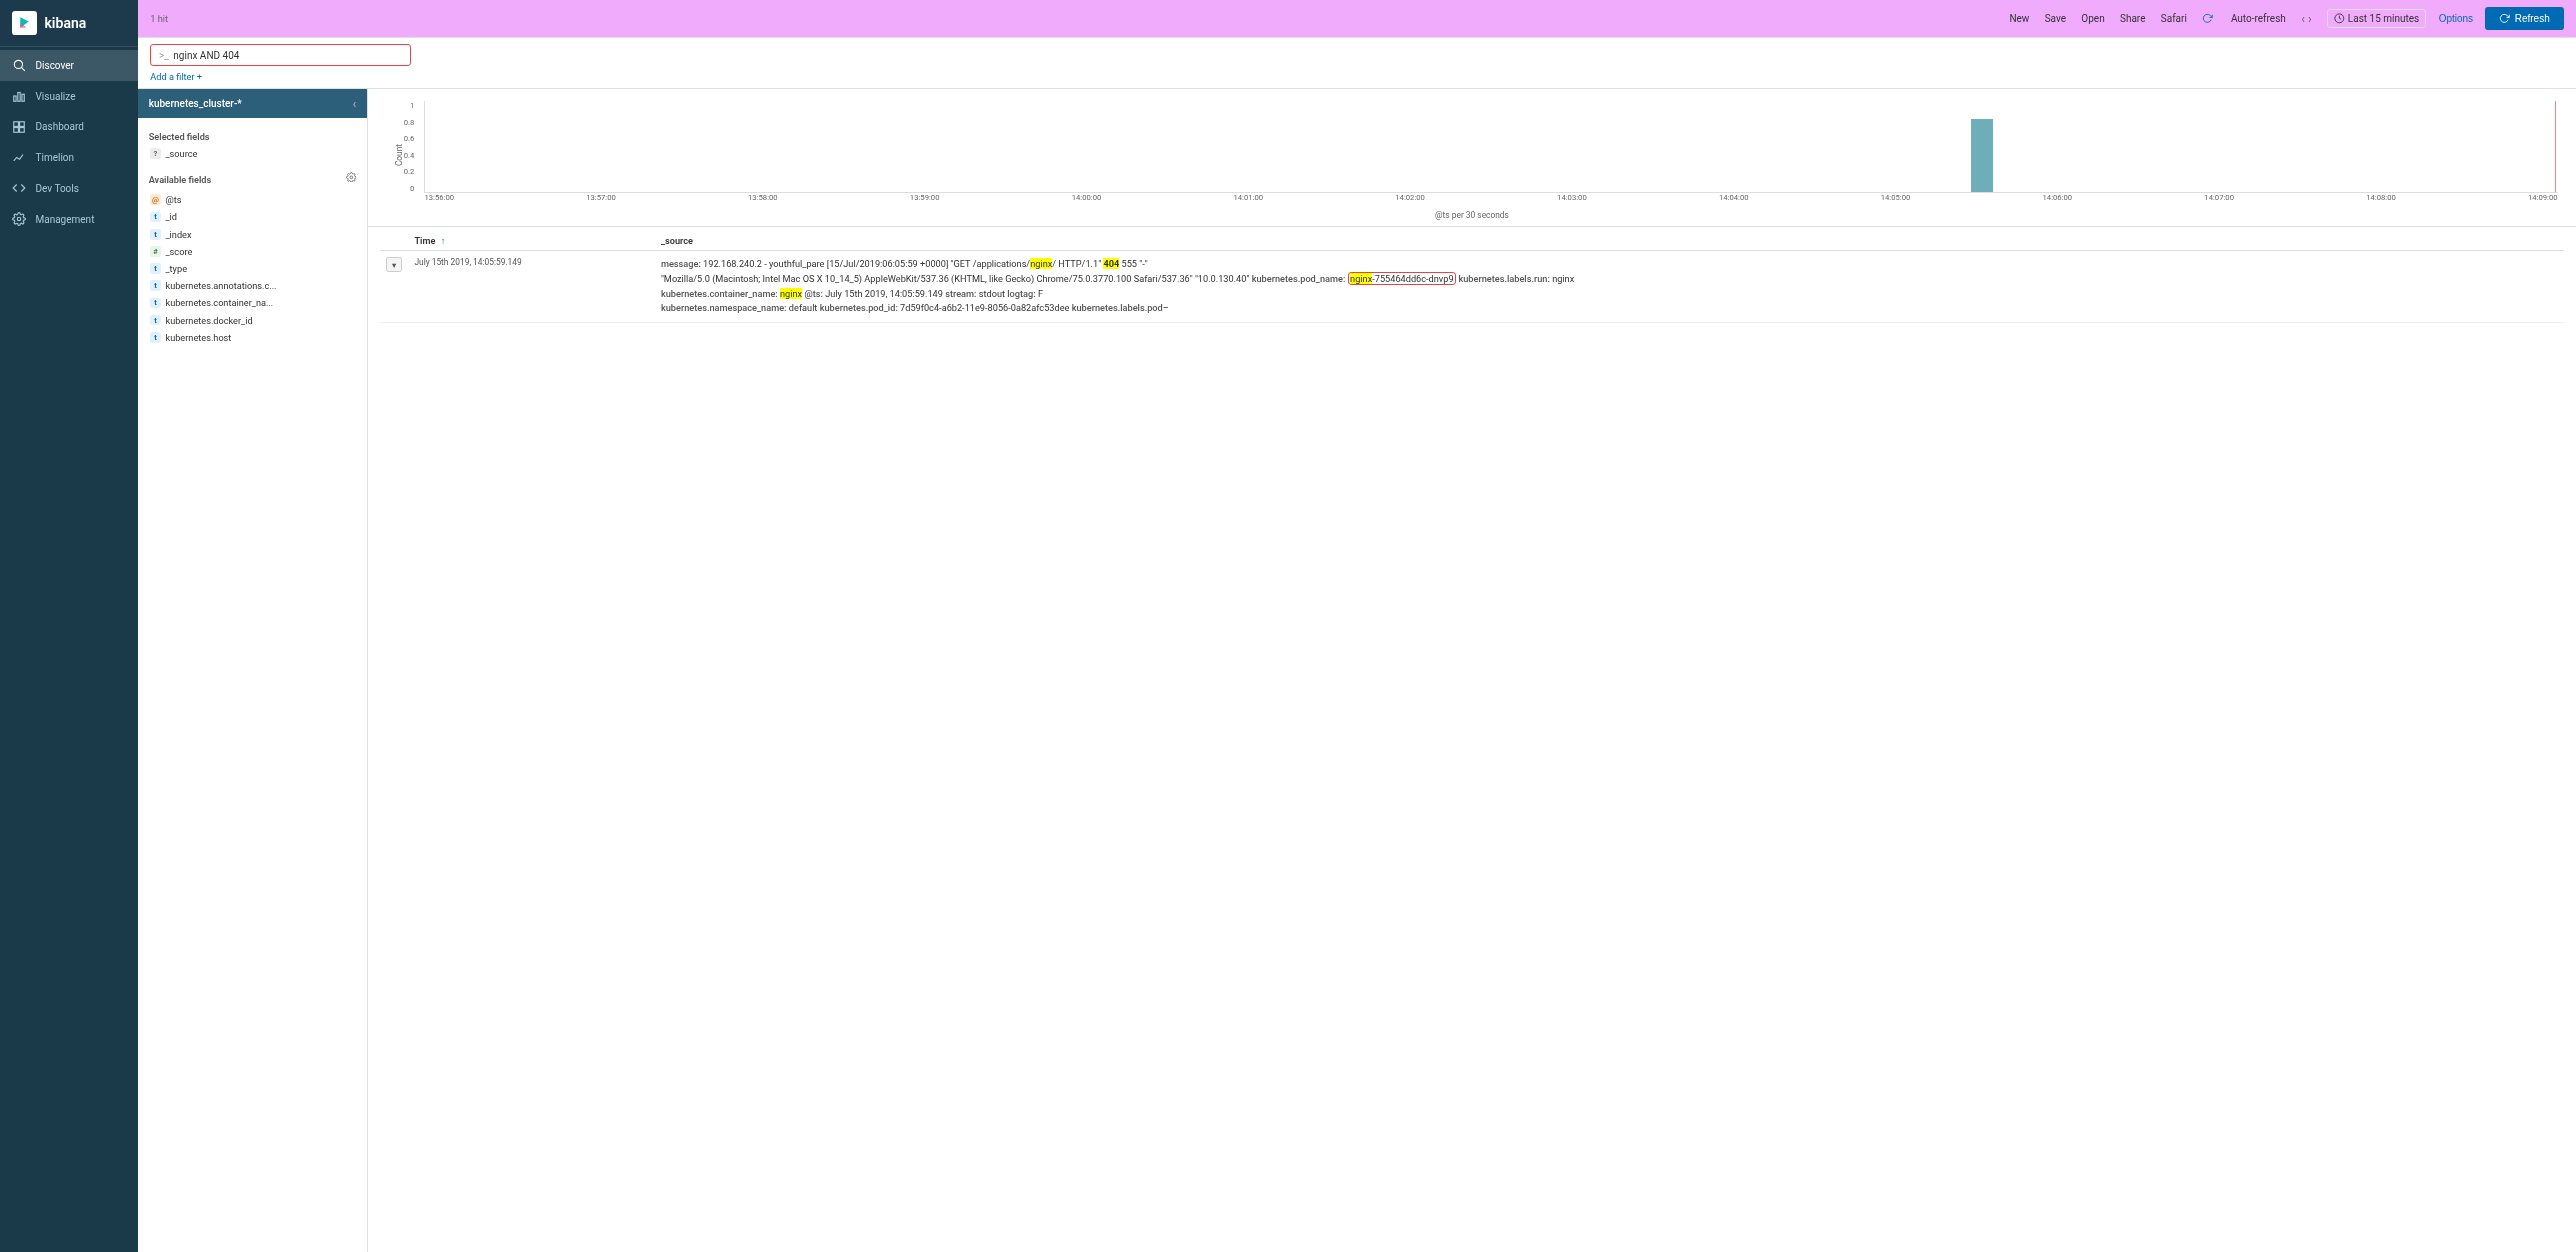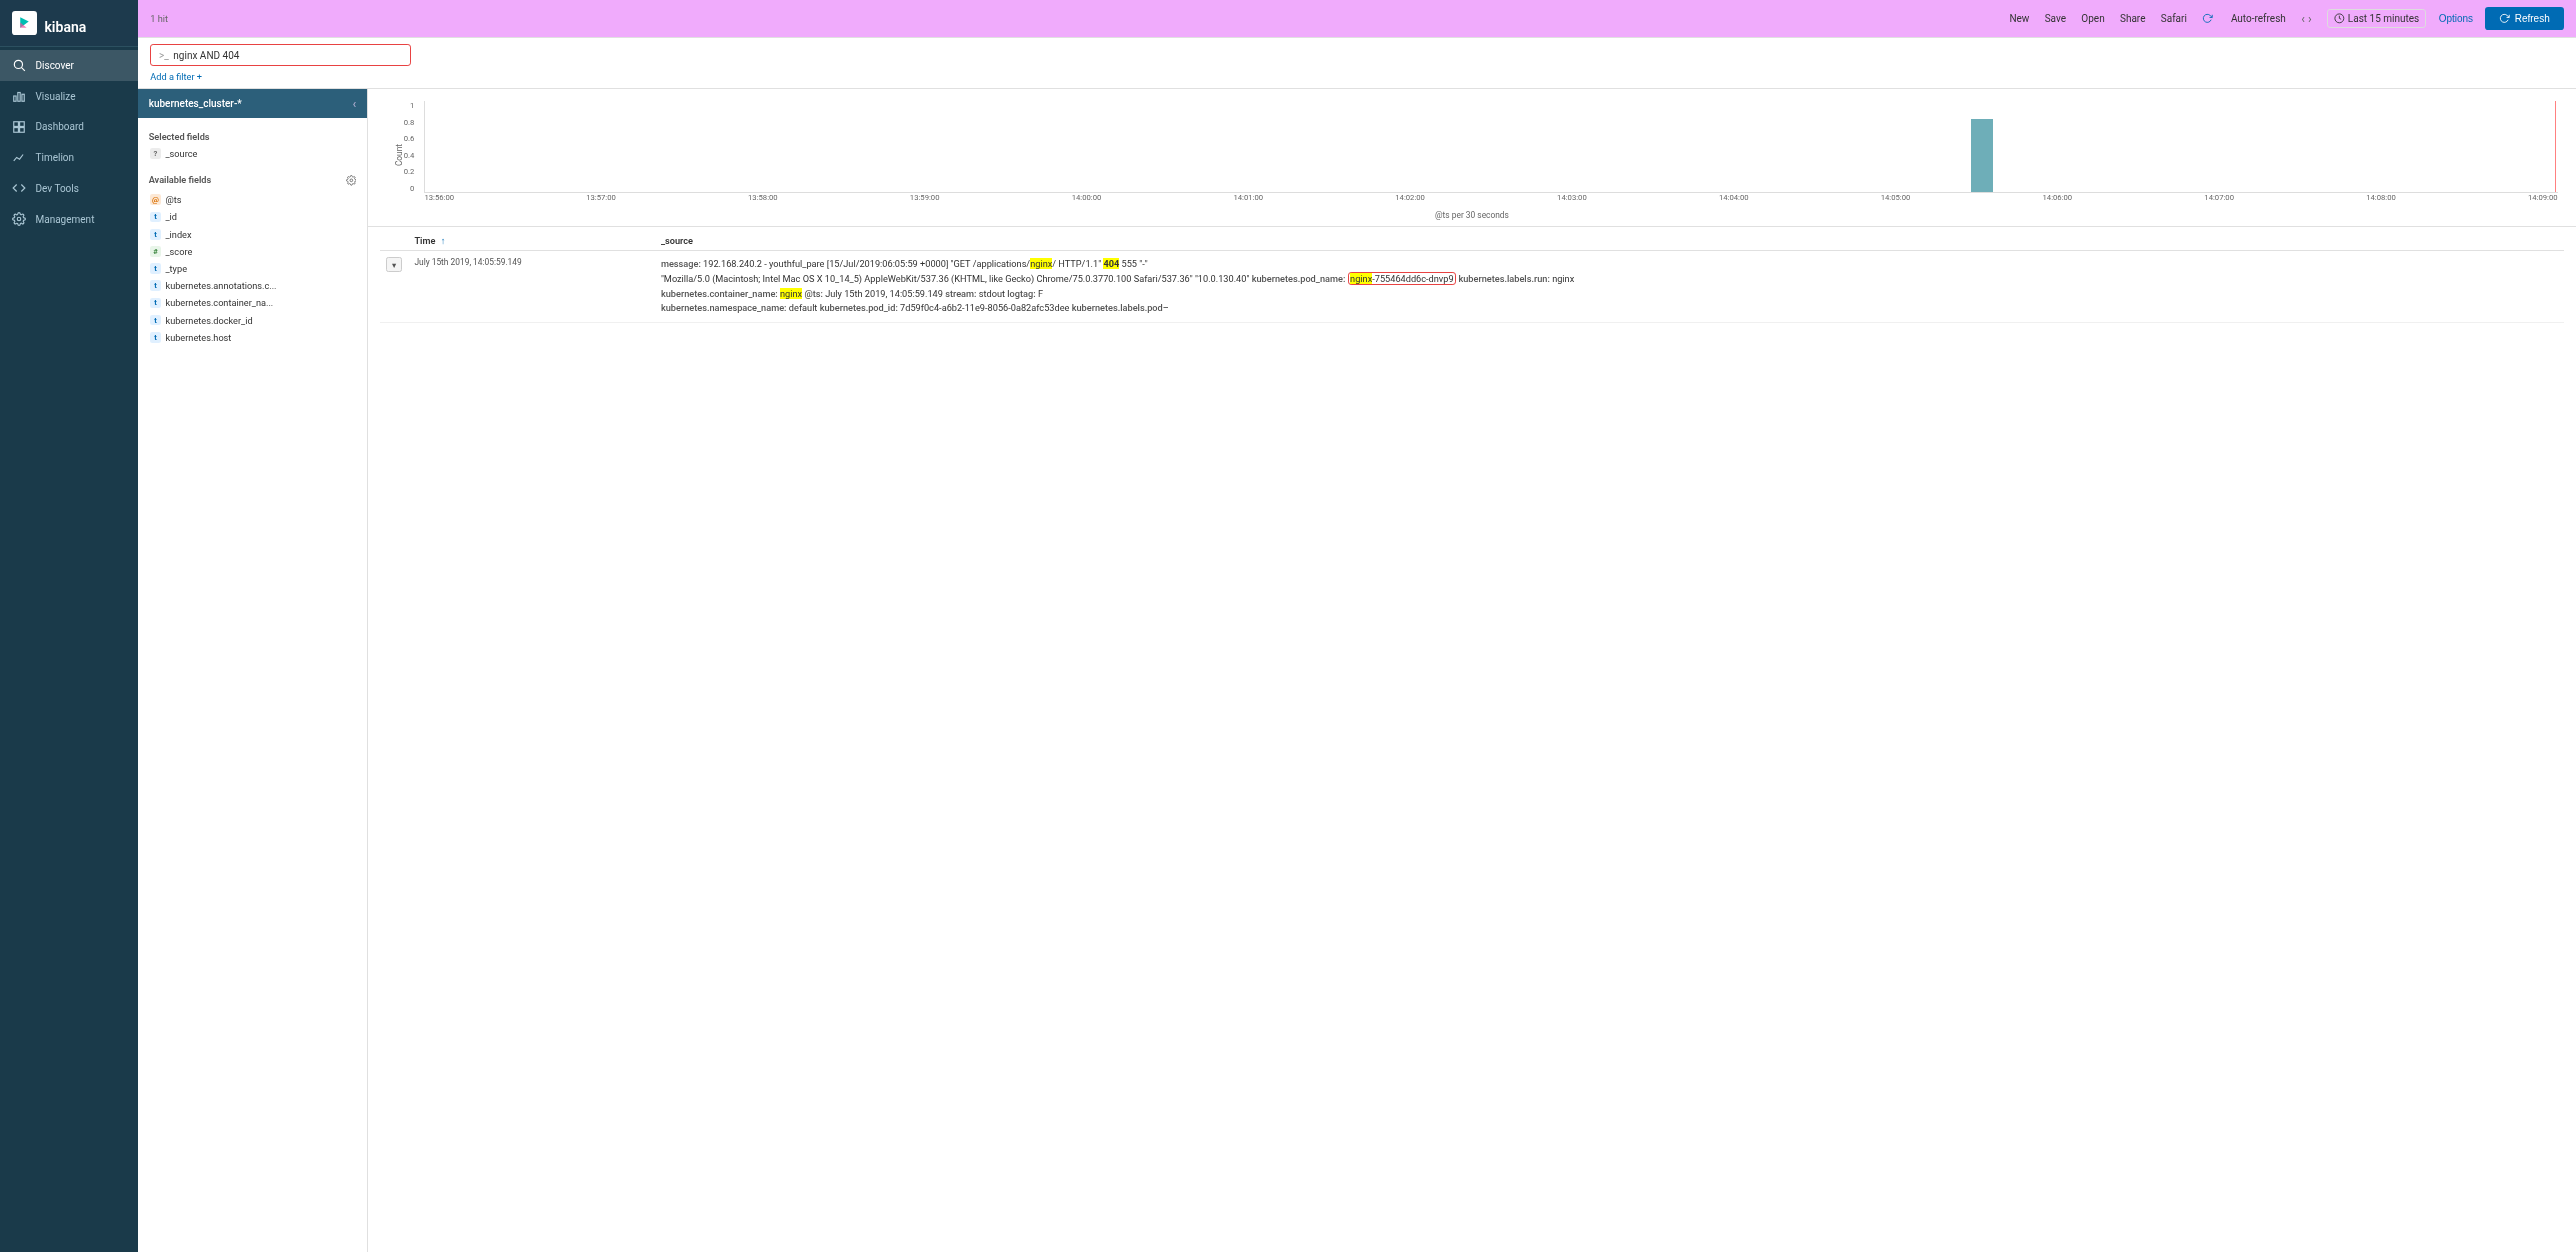--- a/index.html
+++ b/index.html
@@ -9,21 +9,21 @@
     .sidebar {
       width: 138px;
       background: #1a3a4a;
       display: flex;
       flex-direction: column;
       flex-shrink: 0;
       color: #fff;
     }
     .sidebar-logo {
       display: flex;
-      align-items: flex-end;
+      align-items: center;
       padding: 10.7px 12.3px;
       background: #1d3a4d;
       border-bottom: 0.8px solid #2c5060;
     }
     .kibana-icon {
       width: 24.5px;
       height: 24.5px;
       background: #fff;
       border-radius: 3.1px;
       display: flex; align-items: center; justify-content: center;
@@ -182,21 +182,21 @@
       font-size: 7.7px;
       font-weight: 700;
       flex-shrink: 0;
     }
     .field-type.date { background: #fce8d5; color: #d96f00; }
     .field-type.string { background: #e0f0ff; color: #006bb4; }
     .field-type.number { background: #e8f5e9; color: #2e7d32; }
     .field-type.source { background: #ececec; color: #666; }
     .available-header {
       display: flex;
-      align-items: flex-end;
+      align-items: center;
       justify-content: space-between;
       padding: 6.1px 0 3.1px 0;
     }
     .gear-icon { cursor: pointer; color: #666; }
 
     
     .right-panel {
       flex: 1;
       display: flex;
       flex-direction: column;

